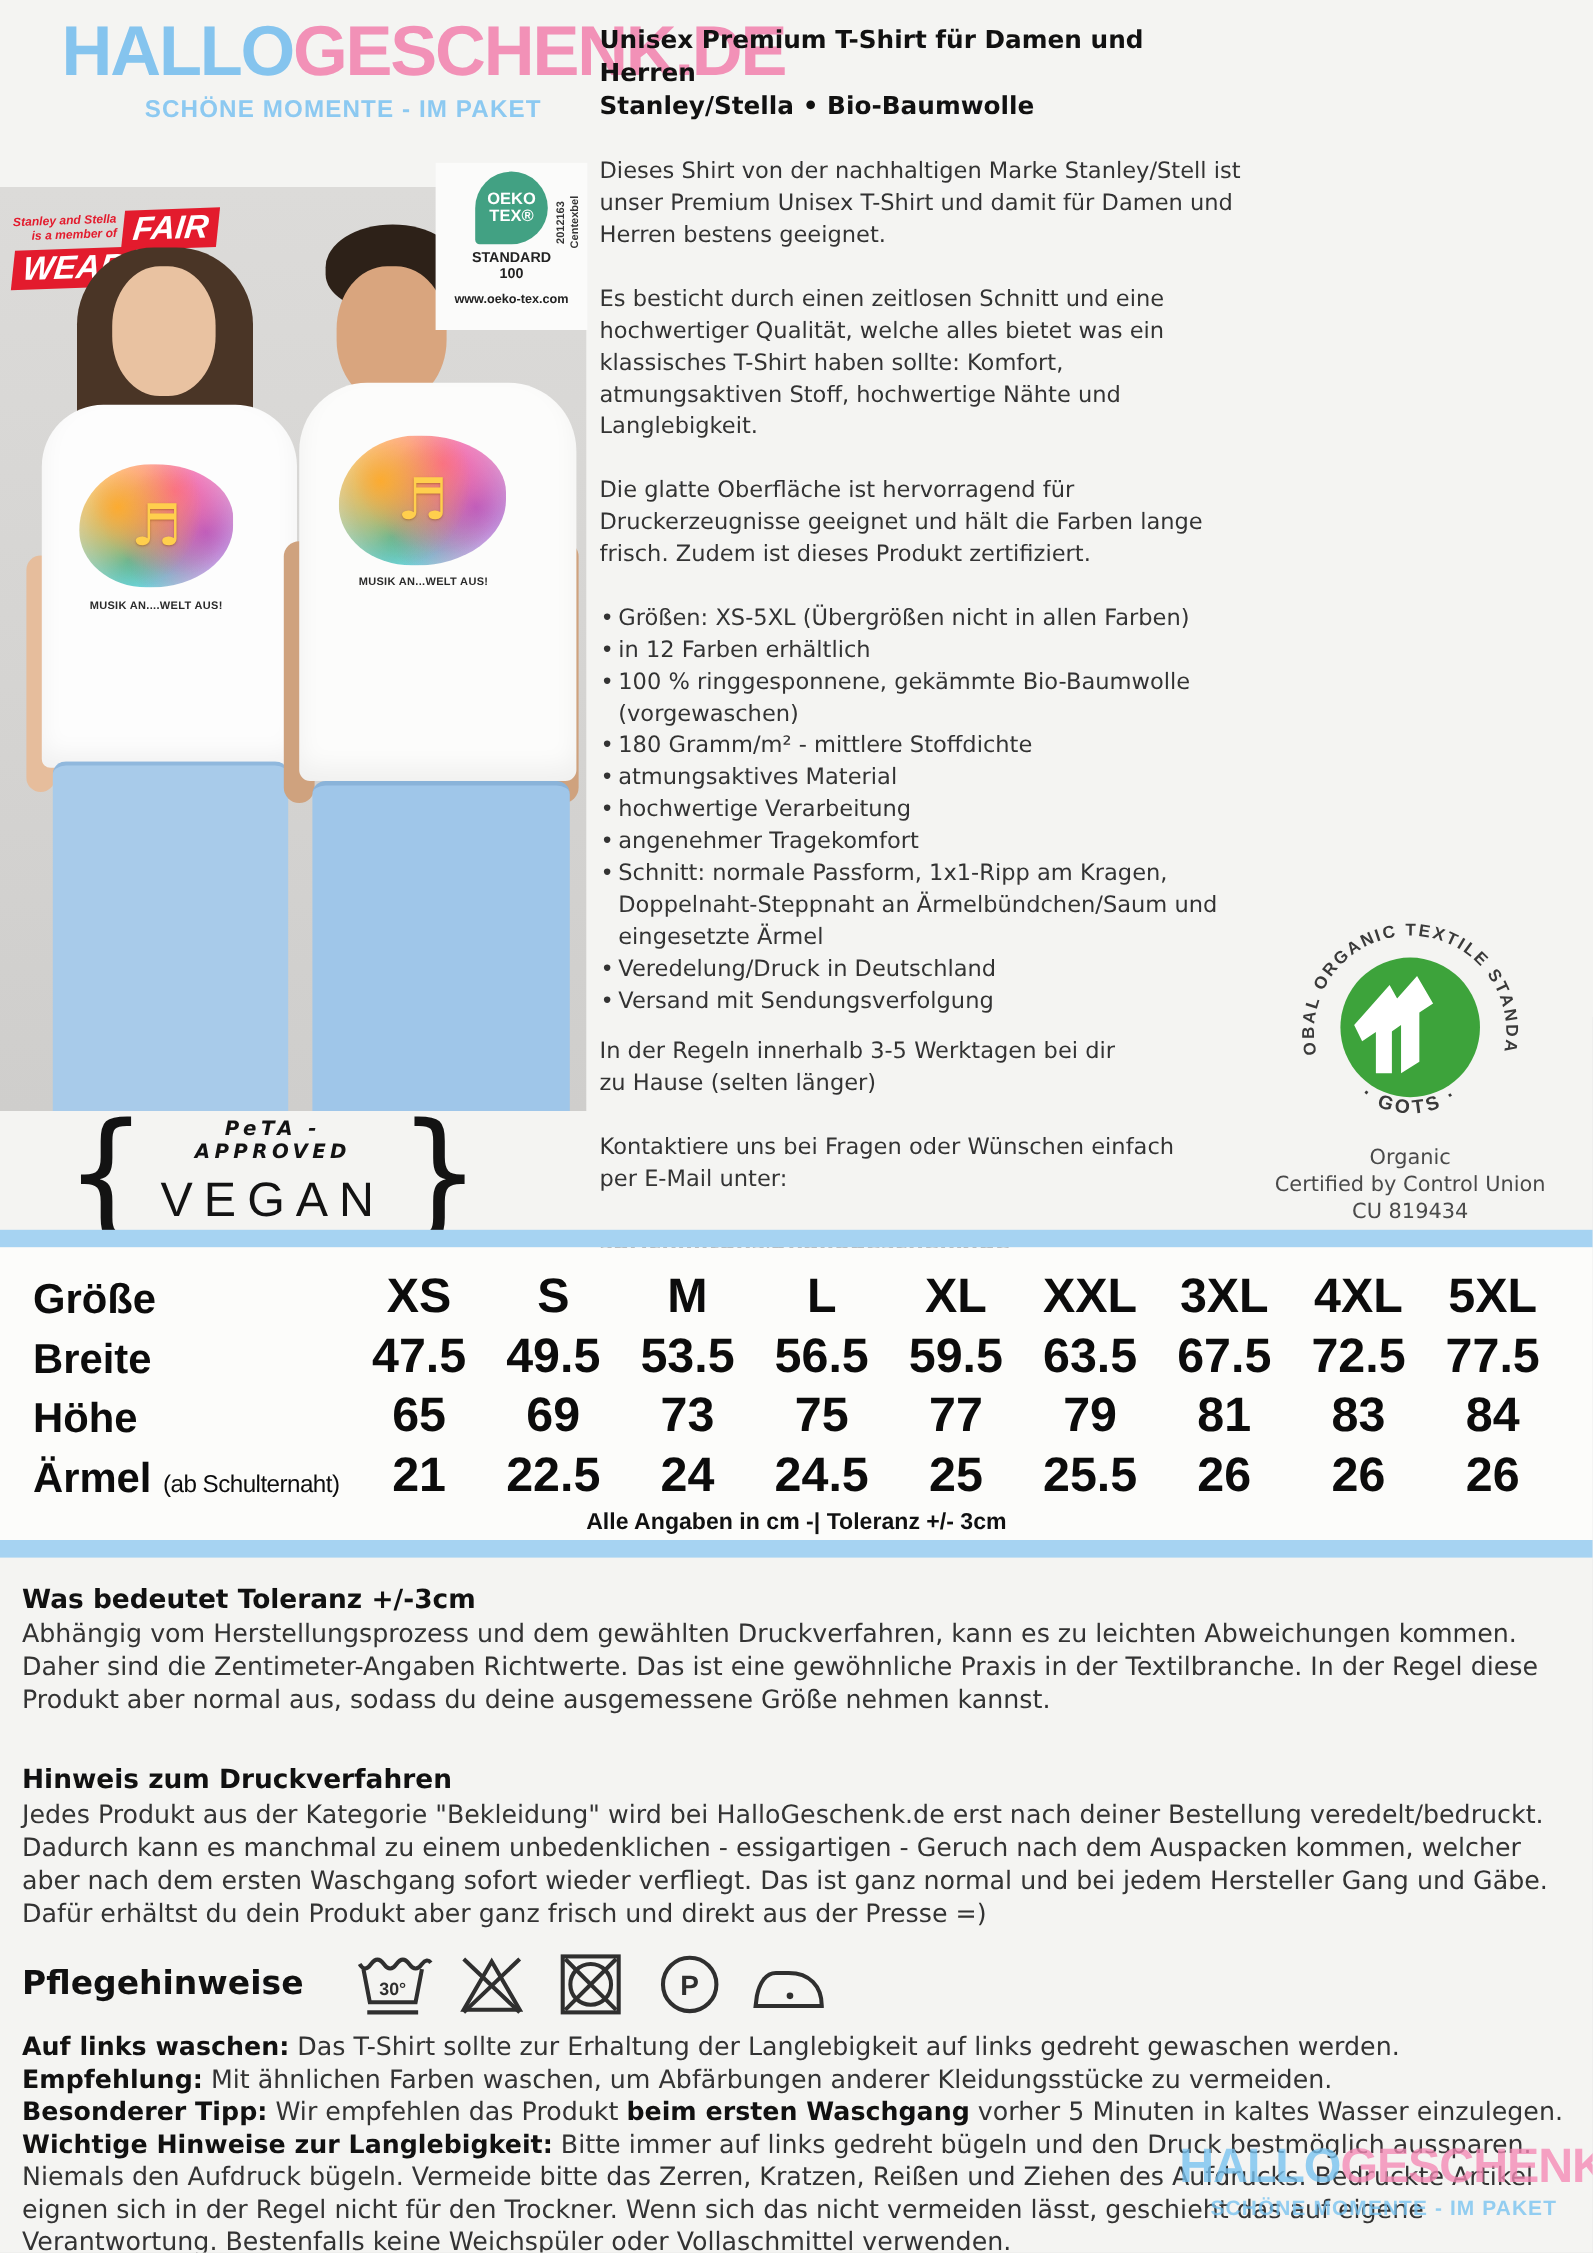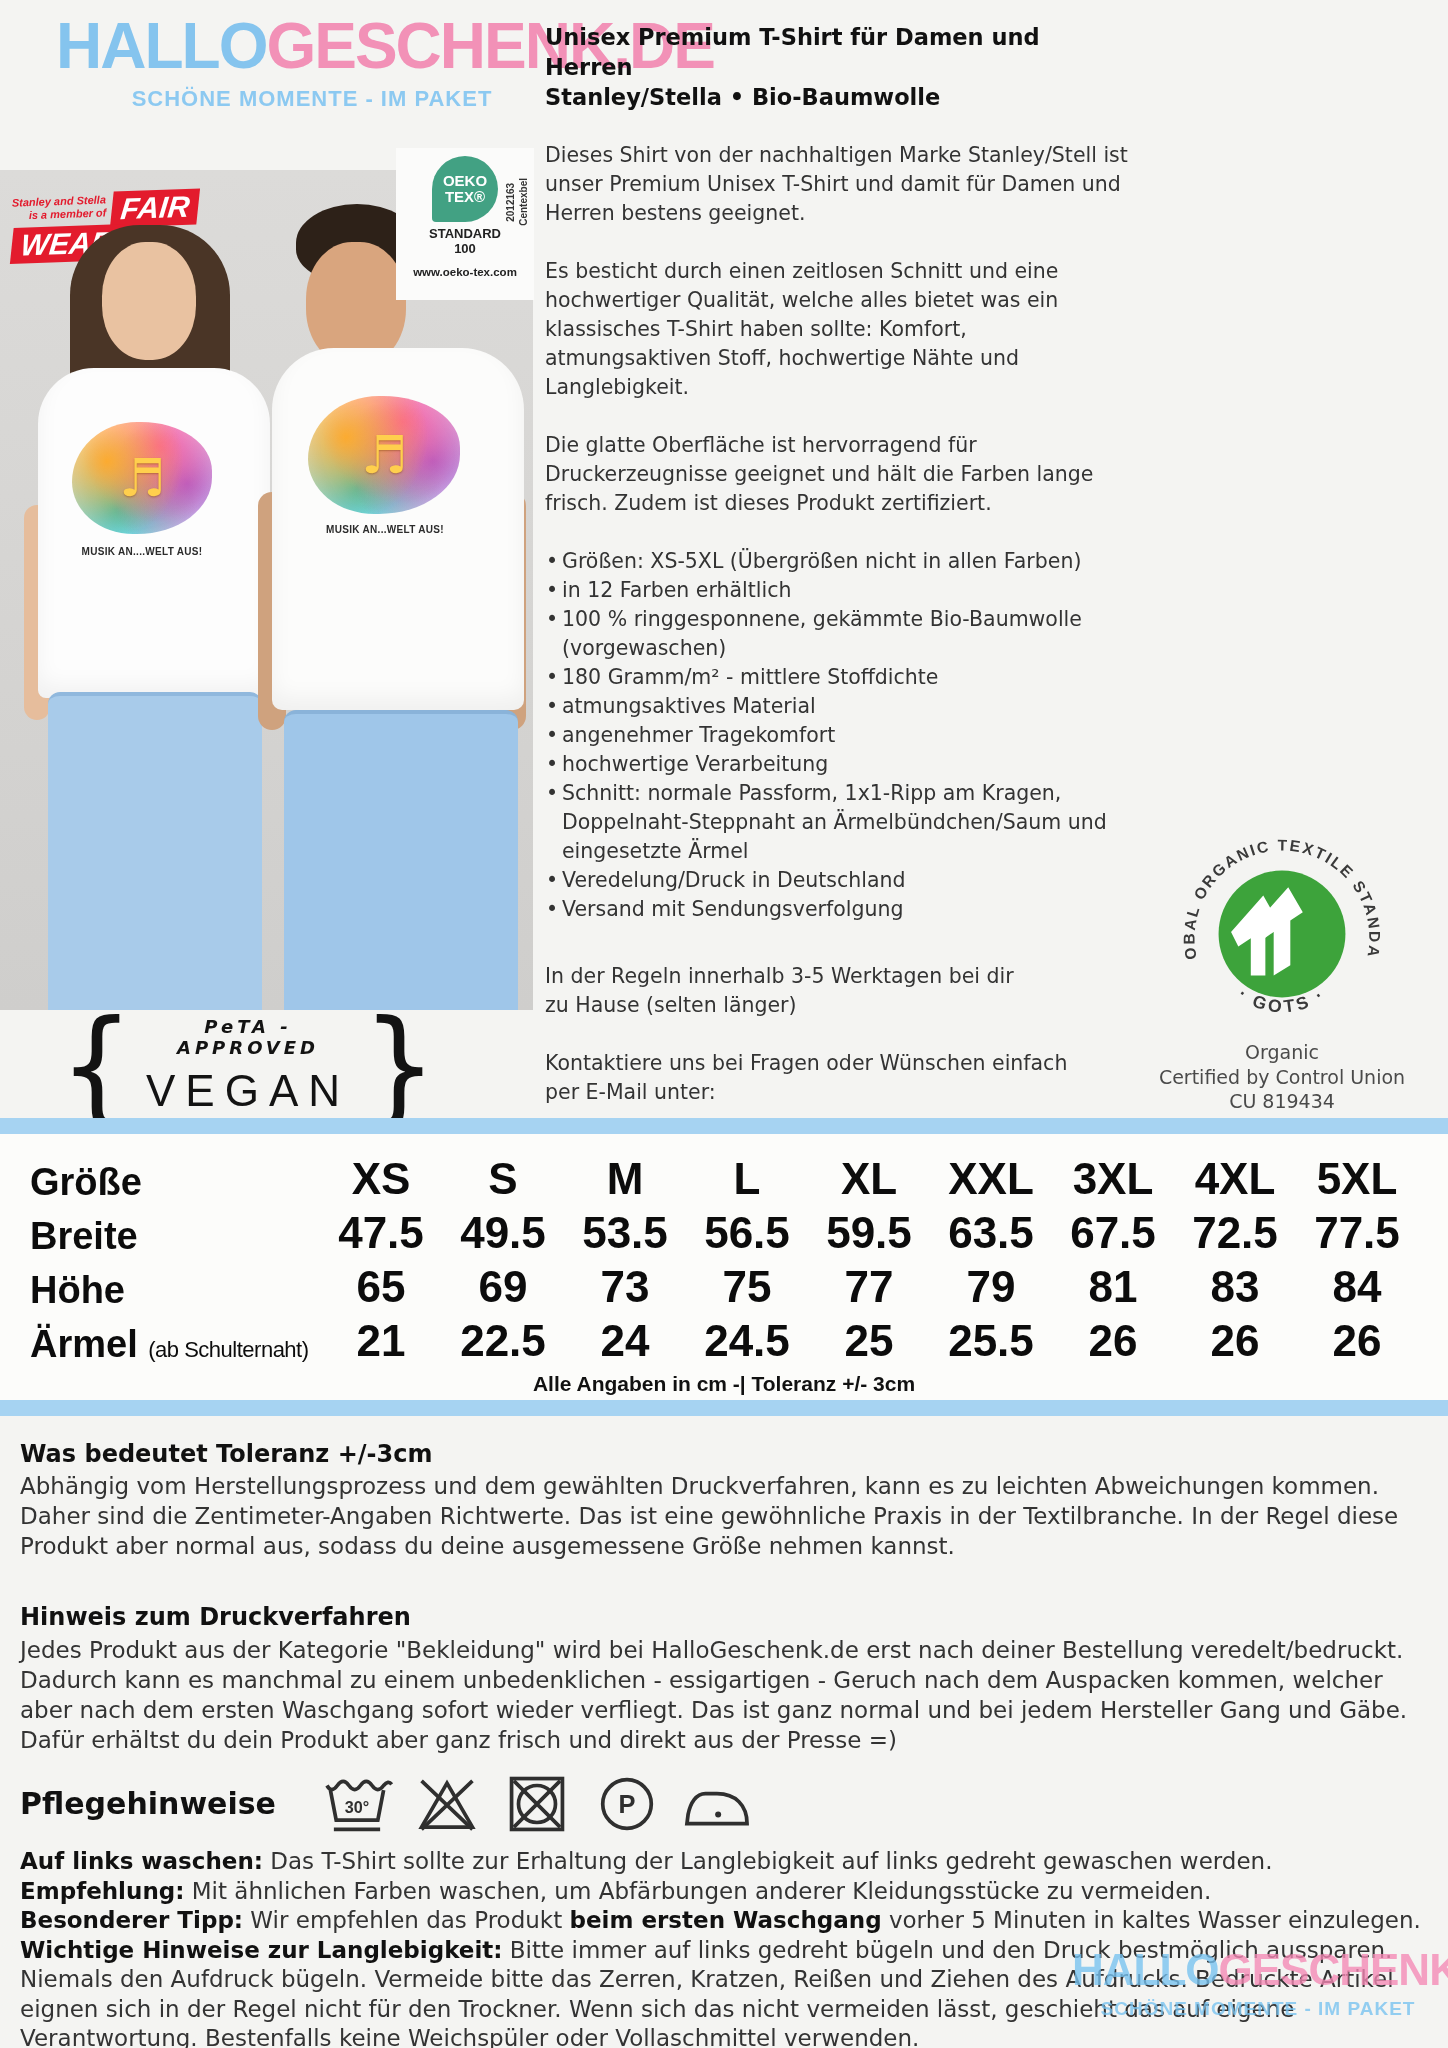--- a/index.html
+++ b/index.html
@@ -79,21 +79,21 @@
   .vegan-brace{font-size:118px;font-weight:400;line-height:.85;transform:scaleY(1.05);}
   .vegan-mid{text-align:center;}
   .vegan-top{font-size:18px;letter-spacing:4px;font-weight:700;font-style:italic;}
   .vegan-main{font-size:44px;letter-spacing:10px;font-weight:500;margin-top:8px;
               font-family:"Liberation Sans",sans-serif;}
 
   
   .desc{position:absolute;left:545px;top:22px;width:585px;font-size:20.5px;line-height:29px;color:#333;}
   .desc-title{font-weight:700;color:#111;font-size:22.5px;line-height:30px;margin:0 0 29px;}
   .desc p{margin:0 0 29px;}
-  .desc ul{list-style:none;margin:0 0 38px;padding:0;}
+  .desc ul{list-style:none;margin:0 0 17px;padding:0;}
   .desc li{position:relative;padding-left:17px;}
   .desc li::before{content:"•";position:absolute;left:1px;}
   .shipping{max-width:480px;}
   .contact{max-width:530px;}
   .email{font-weight:700;color:#111;margin:0;}
 
   
   .gots{position:absolute;left:1148px;top:830px;width:268px;text-align:center;}
   .gots svg{display:block;margin:0 auto;}
   .gots-caption{font-size:19px;color:#4a4a4a;line-height:1.3;margin-top:2px;}
@@ -211,22 +211,22 @@
     </div>
     <p>Dieses Shirt von der nachhaltigen Marke Stanley/Stell ist unser Premium Unisex T-Shirt und damit für Damen und Herren bestens geeignet.</p>
     <p>Es besticht durch einen zeitlosen Schnitt und eine hochwertiger Qualität, welche alles bietet was ein klassisches T-Shirt haben sollte: Komfort, atmungsaktiven Stoff, hochwertige Nähte und Langlebigkeit.</p>
     <p>Die glatte Oberfläche ist hervorragend für Druckerzeugnisse geeignet und hält die Farben lange frisch. Zudem ist dieses Produkt zertifiziert.</p>
     <ul>
       <li>Größen: XS-5XL (Übergrößen nicht in allen Farben)</li>
       <li>in 12 Farben erhältlich</li>
       <li>100 % ringgesponnene, gekämmte Bio-Baumwolle (vorgewaschen)</li>
       <li>180 Gramm/m² - mittlere Stoffdichte</li>
       <li>atmungsaktives Material</li>
+      <li>hochwertige Verarbeitung</li>
       <li>angenehmer Tragekomfort</li>
-      <li>hochwertige Verarbeitung</li>
       <li>Schnitt: normale Passform, 1x1-Ripp am Kragen, Doppelnaht-Steppnaht an Ärmelbündchen/Saum und eingesetzte Ärmel</li>
       <li>Veredelung/Druck in Deutschland</li>
       <li>Versand mit Sendungsverfolgung</li>
     </ul>
     <p class="shipping">In der Regeln innerhalb 3-5 Werktagen bei dir zu Hause (selten länger)</p>
     <p class="contact">Kontaktiere uns bei Fragen oder Wünschen einfach per E-Mail unter:</p>
     <p class="email">sprichmituns@hallogeschenk.de</p>
   </section>
 
   <div class="gots">

